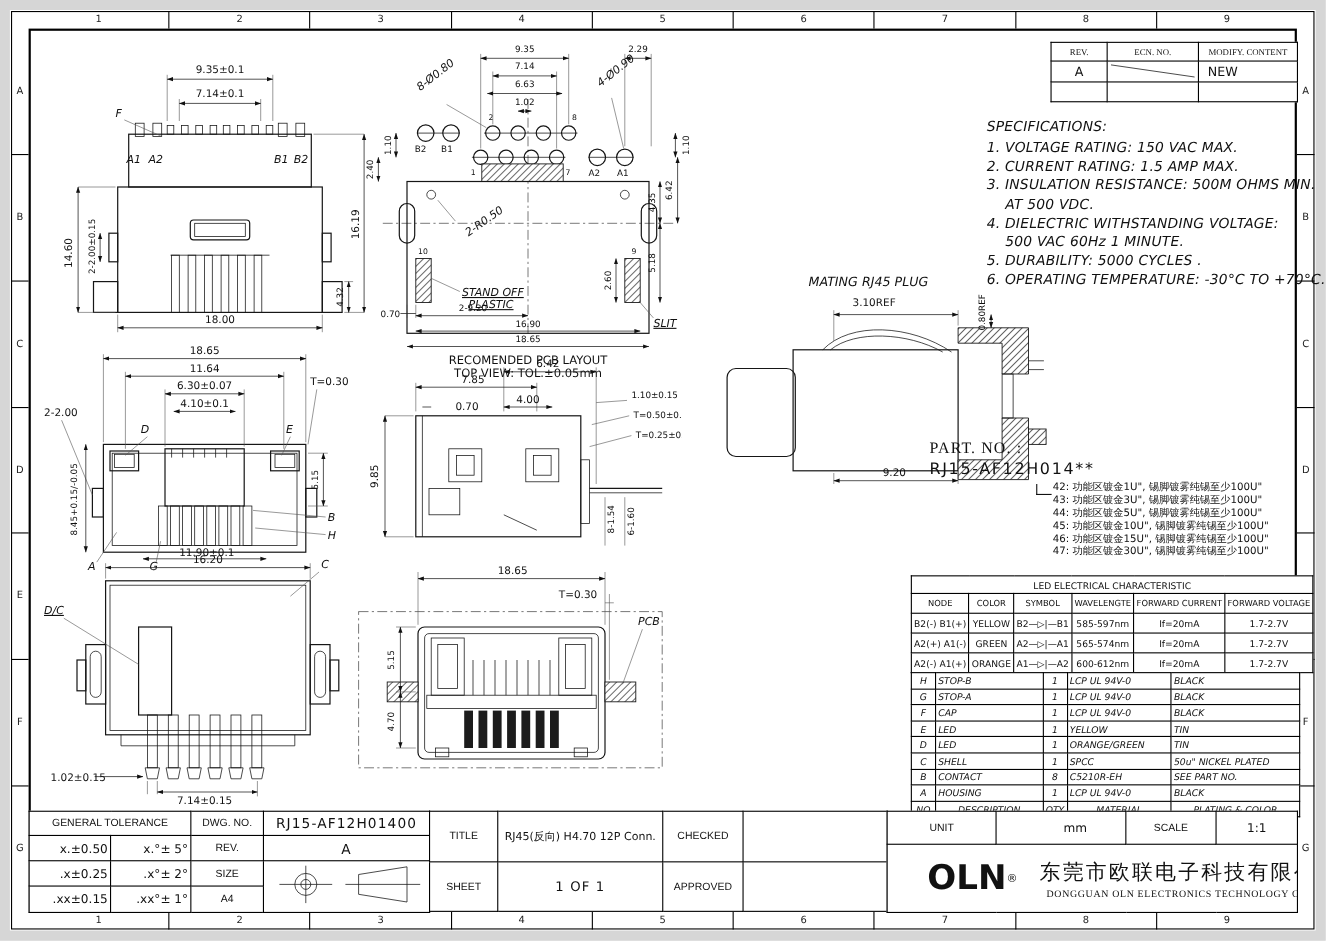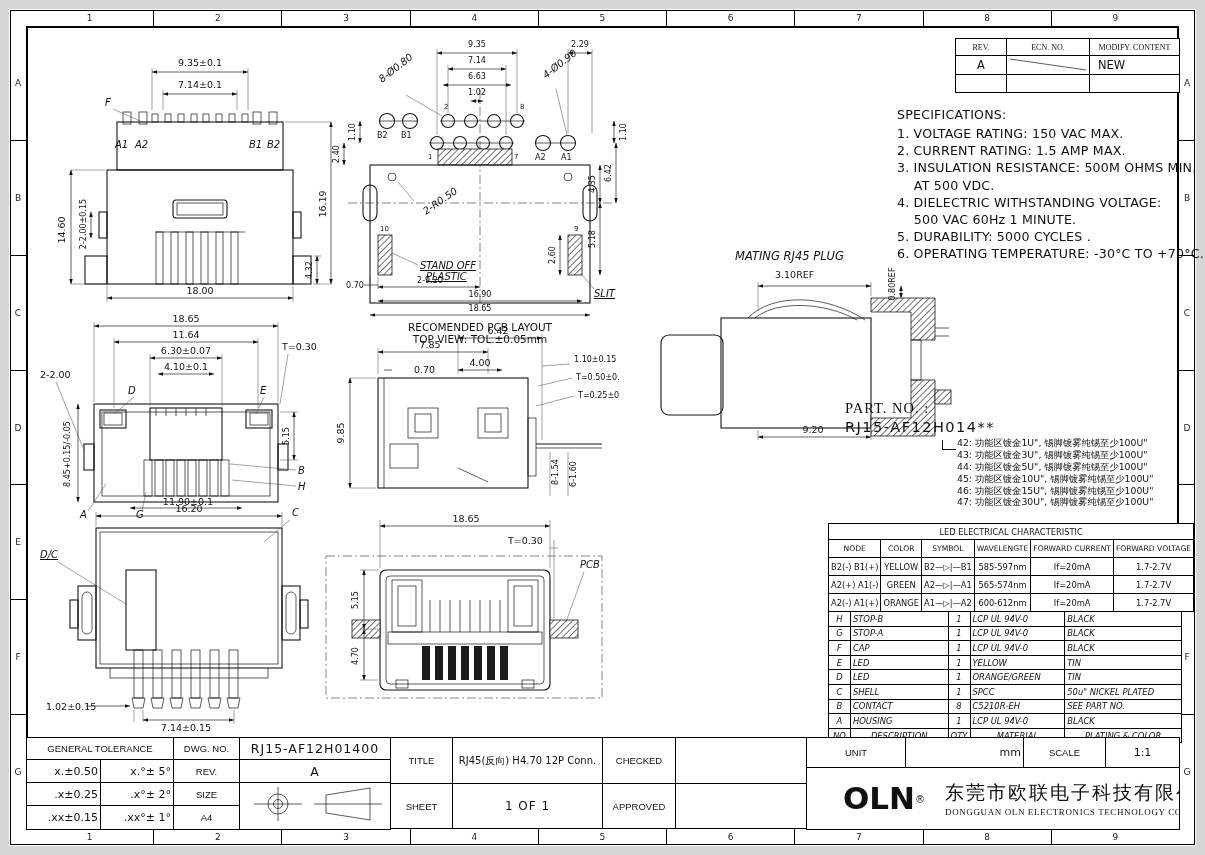--- a/index.html
+++ b/index.html
@@ -24,21 +24,21 @@
   .cap{font-size:10.5px;}
   .ttl{font-style:italic;font-size:11.5px;}
   .ol{stroke:#161616;stroke-width:1.1;fill:none;}
   .o2{stroke:#161616;stroke-width:.7;fill:none;}
   .xl{stroke:#555;stroke-width:.55;fill:none;}
   .dl{stroke:#222;stroke-width:.7;fill:none;}
   .cl{stroke:#333;stroke-width:.6;fill:none;stroke-dasharray:9 3 2 3;}
   .ht{fill:url(#hat);stroke:#161616;stroke-width:.8;}
   .fl{fill:#1c1c1c;stroke:none;}
   
-  .spec{font-size:12.6px;line-height:1.36;letter-spacing:.2px;}
+  .spec{font-style:italic;font-size:12.6px;line-height:1.36;letter-spacing:.2px;}
   .spec .t{margin-bottom:2px;}
   .spec-line{white-space:pre;}
   .pn-title{font-family:"Liberation Serif",serif;font-size:14.5px;letter-spacing:1px;}
   .pn-num{font-size:14.5px;letter-spacing:1.5px;margin-top:2px;}
   .pn-notes{margin-left:112px;margin-top:2px;font-size:9.3px;line-height:1.28;white-space:nowrap;}
   .bracket{position:absolute;left:97px;top:40px;width:13px;height:9px;border-left:1.5px solid #111;border-bottom:1.5px solid #111;}
   
   .tb{border-collapse:collapse;background:#fff;}
   .tb td{border:1px solid #000;padding:0 2px;white-space:nowrap;overflow:hidden;}
   .rev-tb{font-size:8px;}
@@ -49,21 +49,21 @@
   .led-tb .hd{font-size:7.6px;margin-left:16px;}
   .bom-tb{font-size:8.4px;font-style:italic;}
   .bom-tb td{height:13.6px;}
   .bom-tb .c{text-align:center;}
   
   .ttb{table-layout:fixed;}
   .ttb td{overflow:hidden;}
   .lab{font-family:Liberation Sans, sans-serif;font-size:9.5px;text-align:center;}
   .val{font-size:12.5px;text-align:center;letter-spacing:1px;}
   .tolv{font-size:11px;text-align:right;}
-  .company{display:flex;align-items:center;gap:20px;padding-left:34px;}
+  .company{display:flex;align-items:center;gap:20px;padding-left:34px;text-align:right;}
   .oln{font-weight:900;font-size:31px;letter-spacing:0;line-height:1;}
   .oln-reg{font-size:10px;vertical-align:super;}
   .co-cn{font-size:19px;letter-spacing:2px;}
   .co-en{font-family:"Liberation Serif",serif;font-size:9px;letter-spacing:.6px;margin-top:1px;}
 </style>
 </head>
 <body>
 
 <div class="sheet">
 
@@ -763,21 +763,21 @@
   <table class="tb ttb abs" style="left:806px;top:737px;width:373px;height:92px">
     <colgroup>
         <col style="width:99px">
         <col style="width:118px">
         <col style="width:82px">
         <col style="width:74px">
       </colgroup>
     <tbody>
         <tr style="height:30px">
       <td class="lab">UNIT</td>
-      <td class="val" style="font-size:11px;text-align:right;padding-left:28px;letter-spacing:0">mm</td>
+      <td class="val" style="font-size:11px;text-align:center;padding-left:28px;letter-spacing:0">mm</td>
       <td class="lab">SCALE</td>
       <td class="val" style="font-size:11px;letter-spacing:0">1:1</td>
     </tr>
     <tr style="height:62px">
       <td colspan="4">
         <div class="company">
           <div><span class="oln">OLN</span><span class="oln-reg">®</span></div>
           <div>
             <div class="co-cn">东莞市欧联电子科技有限公司</div>
             <div class="co-en">DONGGUAN OLN ELECTRONICS TECHNOLOGY CO., LTD.</div>

